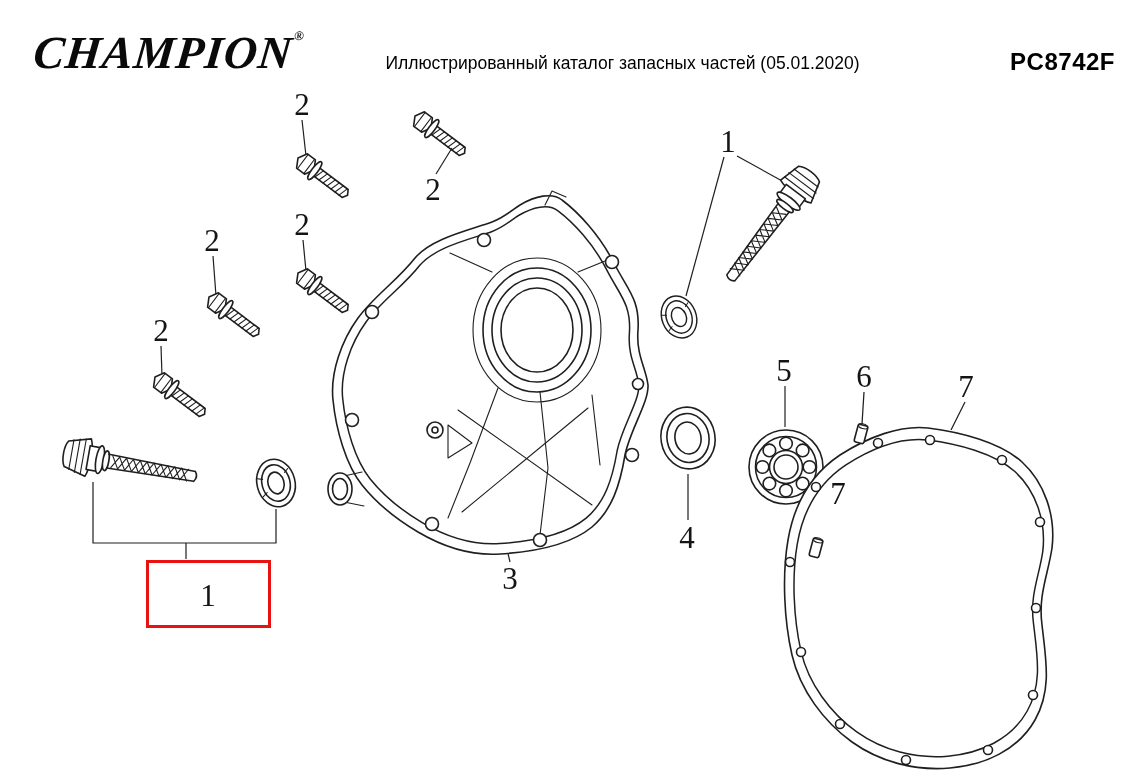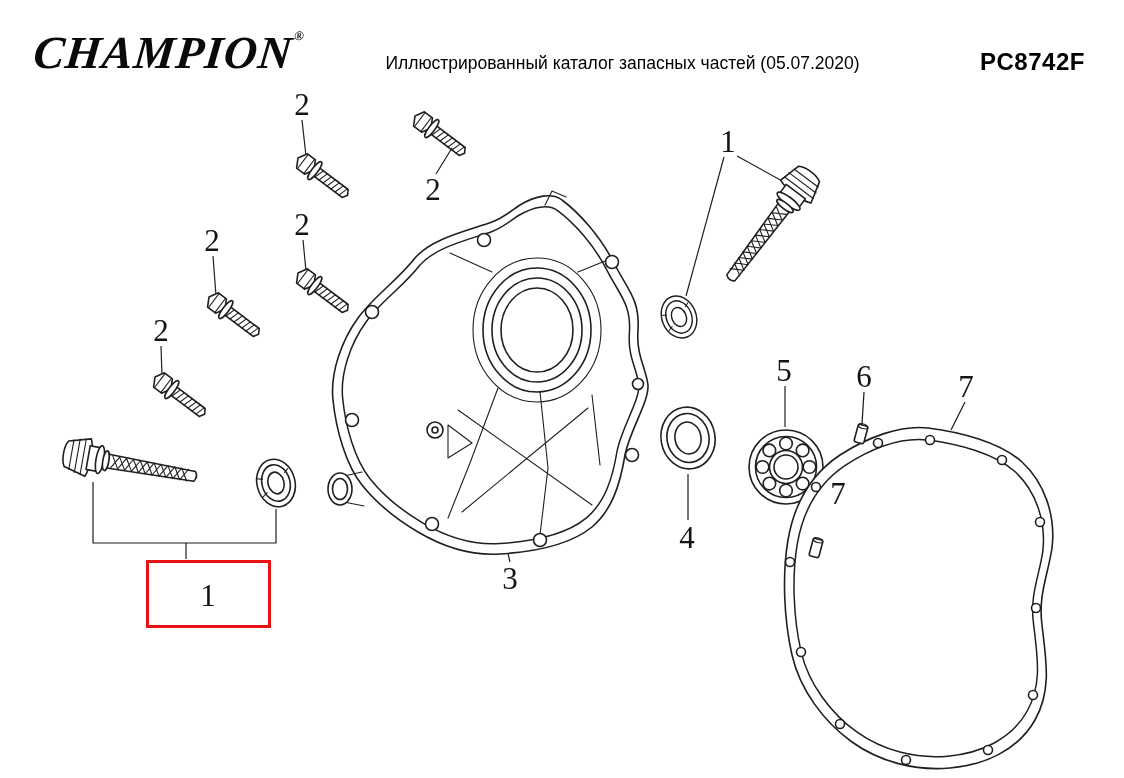--- a/index.html
+++ b/index.html
@@ -15,21 +15,21 @@
     white-space:nowrap;
   }
   .logo .reg {
     font-size:13px; font-style:normal; vertical-align:28px; letter-spacing:0;
   }
   .catalog-title {
     position:absolute; left:340px; top:53px; width:565px; text-align:center;
     font-size:17.5px; color:#000;
   }
   .doc-code {
-    position:absolute; left:980px; top:48px; width:135px; text-align:left;
+    position:absolute; left:980px; top:48px; width:135px; text-align:right;
     font-size:24px; font-weight:bold; color:#000; letter-spacing:0.5px;
   }
   #diagram-svg { position:absolute; left:0; top:0; }
   .callout {
     position:absolute; transform:translate(-50%,-50%);
     font-family:"Liberation Serif", serif; font-size:31px; color:#141414;
     line-height:1; user-select:none;
   }
   .highlight-box {
     position:absolute; left:146px; top:560px; width:125px; height:68px;
@@ -40,21 +40,21 @@
   .thin { stroke-width:1.1; }
   .leader { stroke:#1f1f1f; fill:none; stroke-width:1.2; }
 </style>
 </head>
 <body>
 
 <div class="header">
   <div class="logo">
     <span>CHAMPION</span><span class="reg">®</span>
   </div>
-  <div class="catalog-title">Иллюстрированный каталог запасных частей (05.07.2020)</div>
+  <div class="catalog-title">Иллюстрированный каталог запасных частей (05.01.2020)</div>
   <div class="doc-code">PC8742F</div>
 </div>
 
 <svg id="diagram-svg" width="1124" height="778" viewBox="0 0 1124 778">
   <defs>
     <g id="bolt">
       <polygon class="lnw" points="-10,0 -5,-9 5,-9 10,0 5,9 -5,9"></polygon>
       <path class="ln thin" d="M-4,-9 L-4,9 M4,-9 L4,9"></path>
       <ellipse class="lnw" cx="11" cy="0" rx="3" ry="11"></ellipse>
       <path class="ln" d="M14,-5 L49,-5 M14,5 L49,5 M49,-5 L52,0 L49,5"></path>

